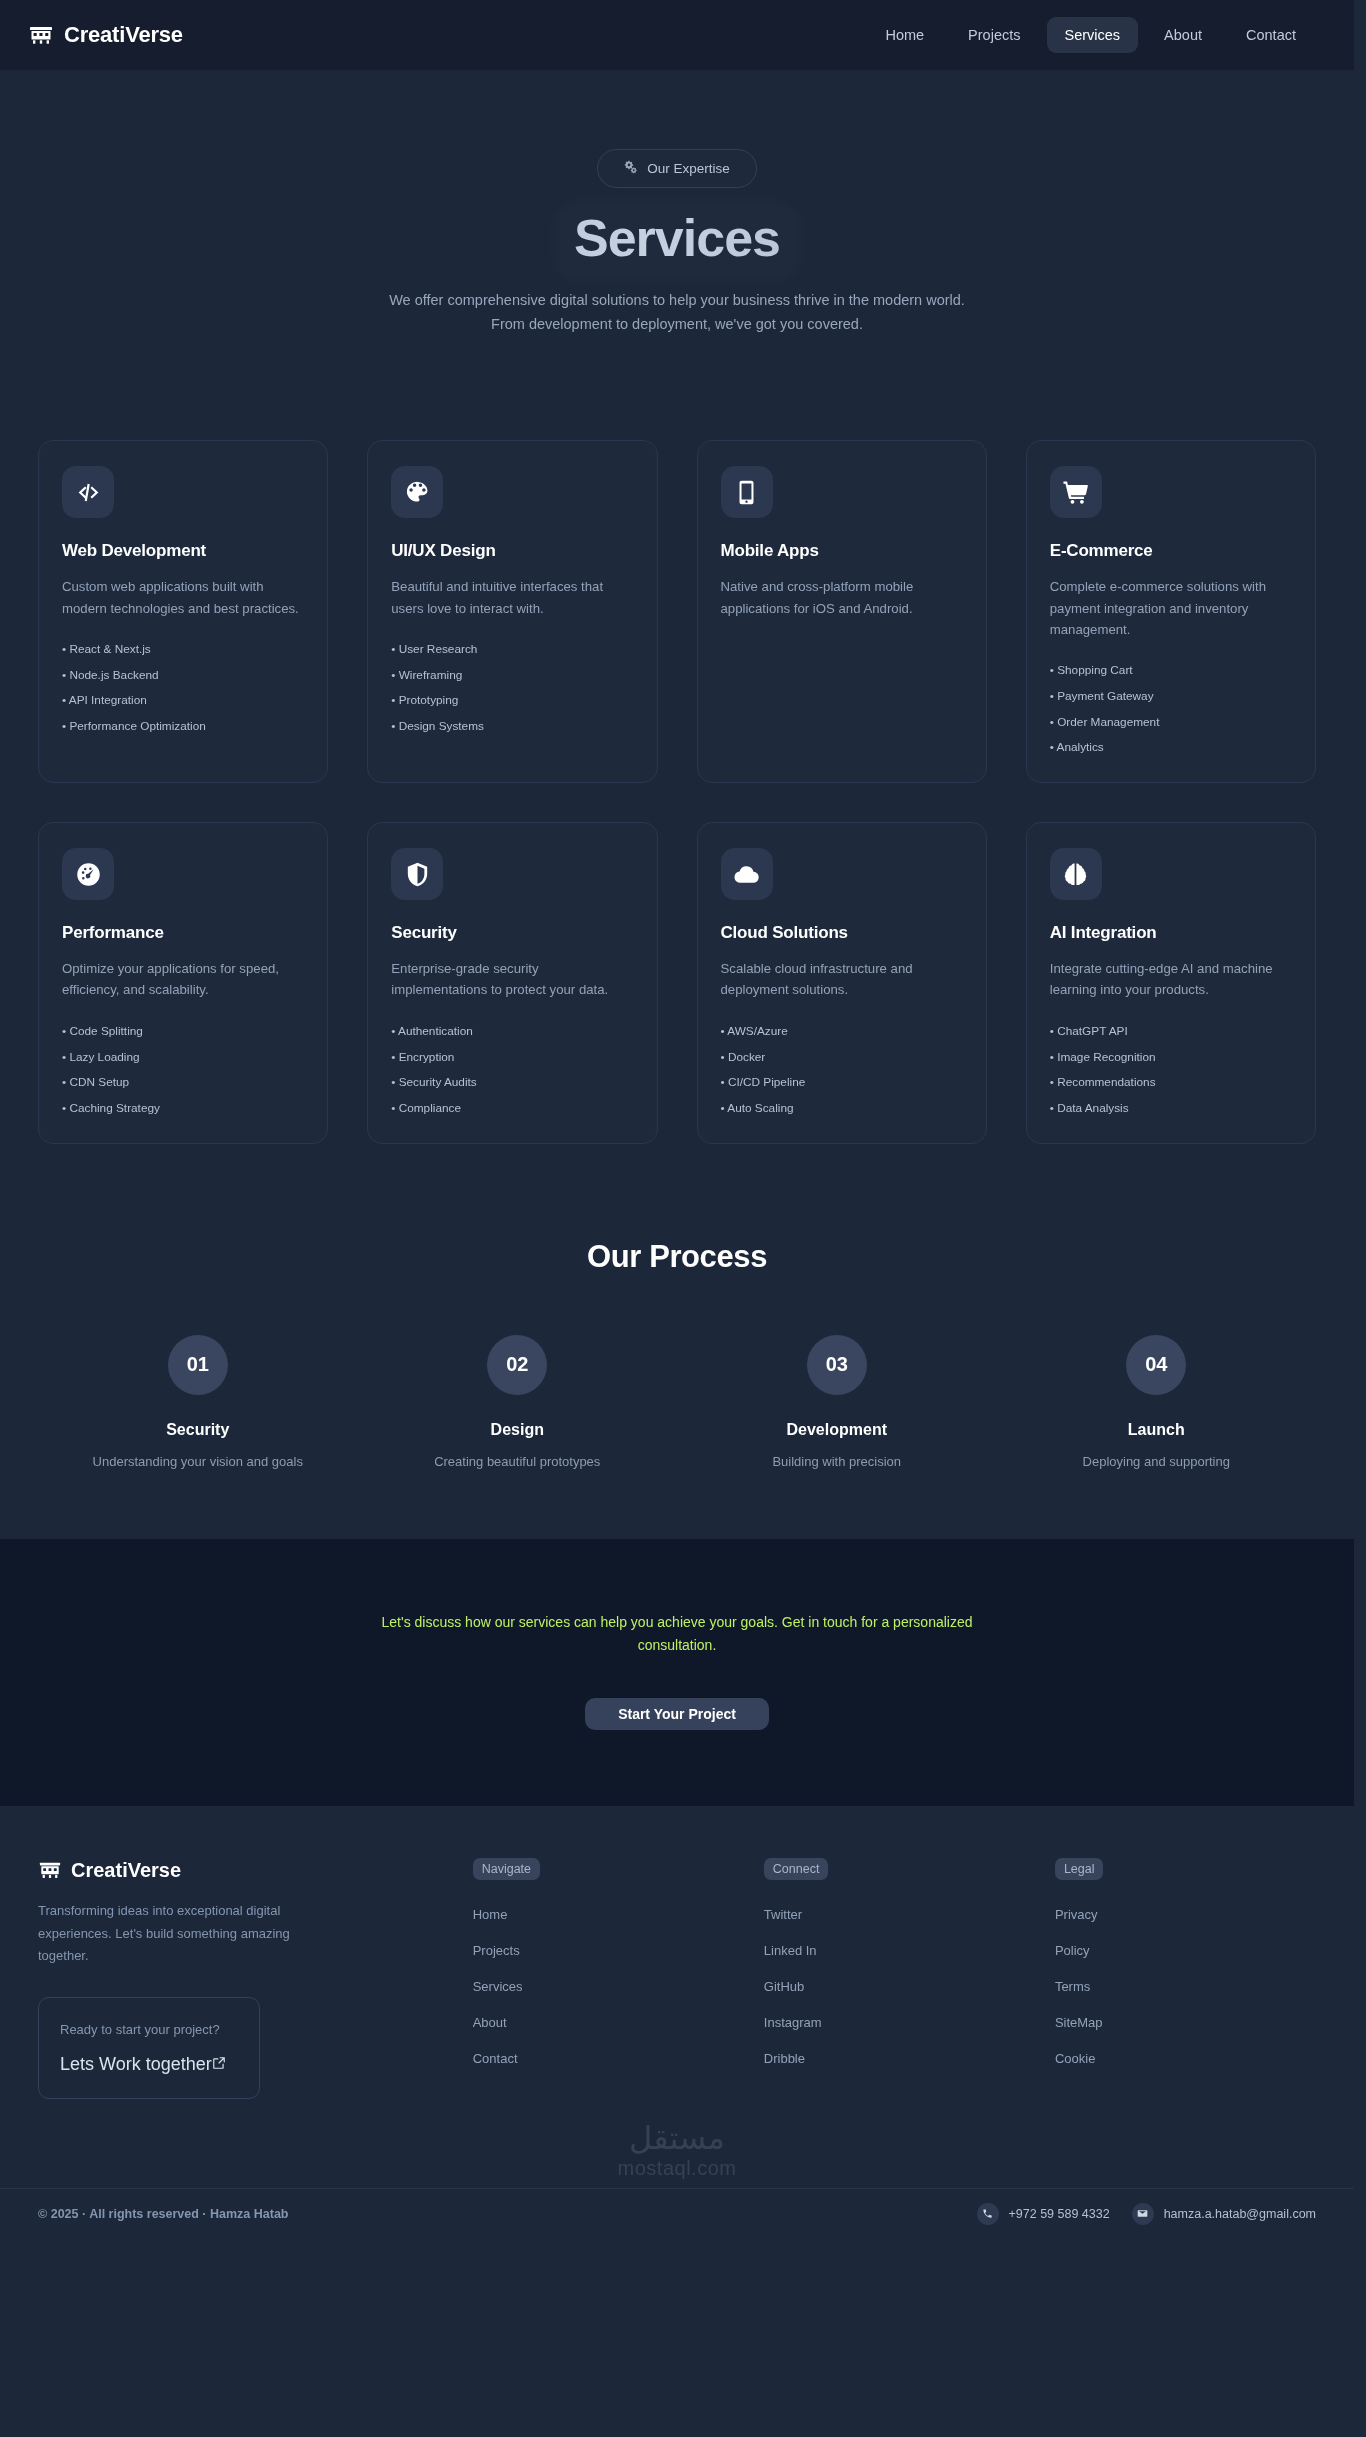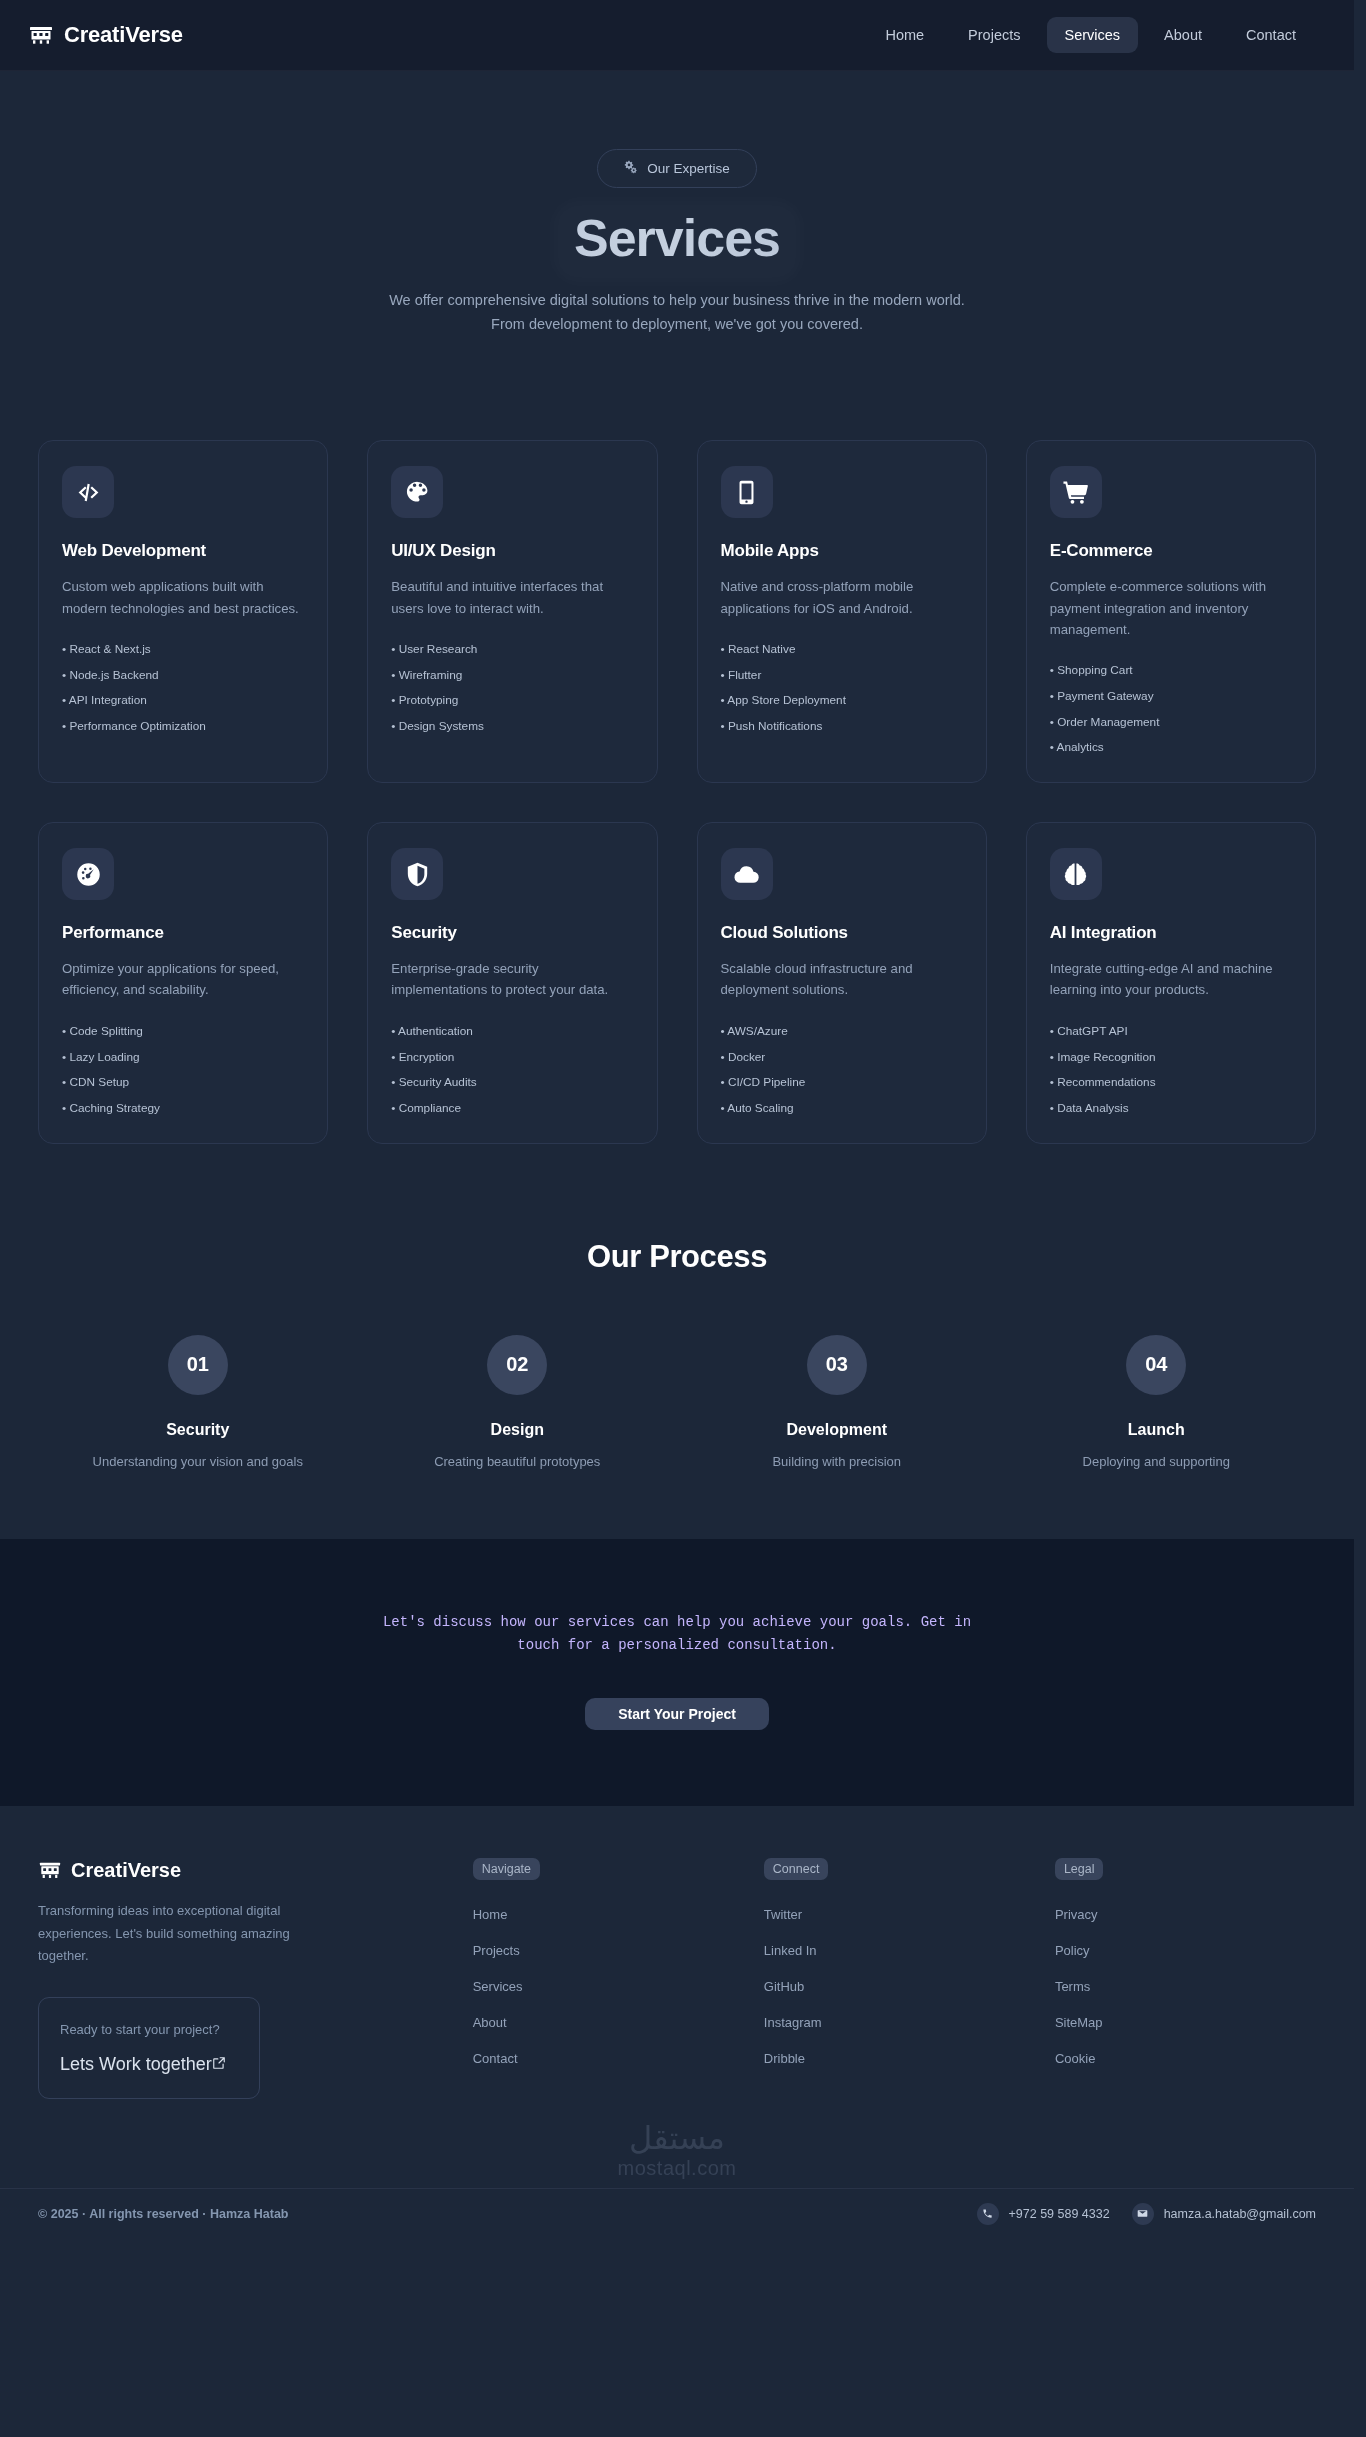--- a/index.html
+++ b/index.html
@@ -82,21 +82,21 @@
     width:60px; height:60px; border-radius:50%; background:#3a465f;
     display:flex; align-items:center; justify-content:center; margin:0 auto 26px;
     font-size:20px; font-weight:bold; color:#ffffff;
   }
   .step-name { font-size:16px; font-weight:bold; color:#ffffff; margin-bottom:15px; }
   .step-desc { font-size:13px; color:#8d9cb3; }
 
   
   .cta { background:#0f1829; padding:72px 38px 76px; text-align:center; }
   .cta-title { font-size:30px; font-weight:bold; color:#ffffff; margin-bottom:22px; letter-spacing:-0.4px; }
-  .cta-sub { font-size:14px; line-height:1.7; color:#c4b5fd; max-width:600px; margin:0 auto 40px;font-family:Liberation Mono, monospace; }
+  .cta-sub { font-size:14px; line-height:1.7; color:#bef264; max-width:600px; margin:0 auto 40px; }
   .cta-btn {
     display:inline-block; background:#36425c; color:#ffffff; font-size:14px; font-weight:bold;
     border:none; border-radius:10px; padding:8px 33px; cursor:pointer;
   }
 
   
   .footer { background:#1c2739; padding:52px 38px 0; }
   .footer-grid { display:grid; grid-template-columns:1.55fr 1fr 1fr 1fr; gap:30px; }
   .f-brand { display:flex; align-items:center; gap:9px; margin-bottom:18px; }
   .f-brand .brand-mark { width:24px; height:24px; }
@@ -218,26 +218,20 @@
       </div>
 
       <div class="card">
         <div class="card-icon">
           <svg viewBox="0 0 24 24">
               <path d="M7.6 1.6h8.8c1 0 1.8.8 1.8 1.8v17.2c0 1-.8 1.8-1.8 1.8H7.6c-1 0-1.8-.8-1.8-1.8V3.4c0-1 .8-1.8 1.8-1.8zm0 2.4v14.2h8.8V4H7.6zm4.4 15.1a1.05 1.05 0 100 2.1 1.05 1.05 0 000-2.1z"></path>
             </svg>
         </div>
         <div class="card-title">Mobile Apps</div>
         <div class="card-desc">Native and cross-platform mobile applications for iOS and Android.</div>
-        <ul class="card-feat">
-          <li>React Native</li>
-          <li>Flutter</li>
-          <li>App Store Deployment</li>
-          <li>Push Notifications</li>
-        </ul>
       </div>
 
       <div class="card">
         <div class="card-icon">
           <svg viewBox="0 0 24 24">
               <path d="M1.3 2.2h3.2l.75 3.1h16.9c.55 0 .95.5.83 1.03l-1.6 7c-.14.6-.67 1.02-1.28 1.02H7.9l.34 1.4h11.3v2H7.1c-.48 0-.9-.33-1.01-.8L3.1 4.2H1.3v-2zm8 16.4a1.7 1.7 0 110 3.4 1.7 1.7 0 010-3.4zm8.4 0a1.7 1.7 0 110 3.4 1.7 1.7 0 010-3.4z"></path>
             </svg>
         </div>
         <div class="card-title">E-Commerce</div>
         <div class="card-desc">Complete e-commerce solutions with payment integration and inventory management.</div>

